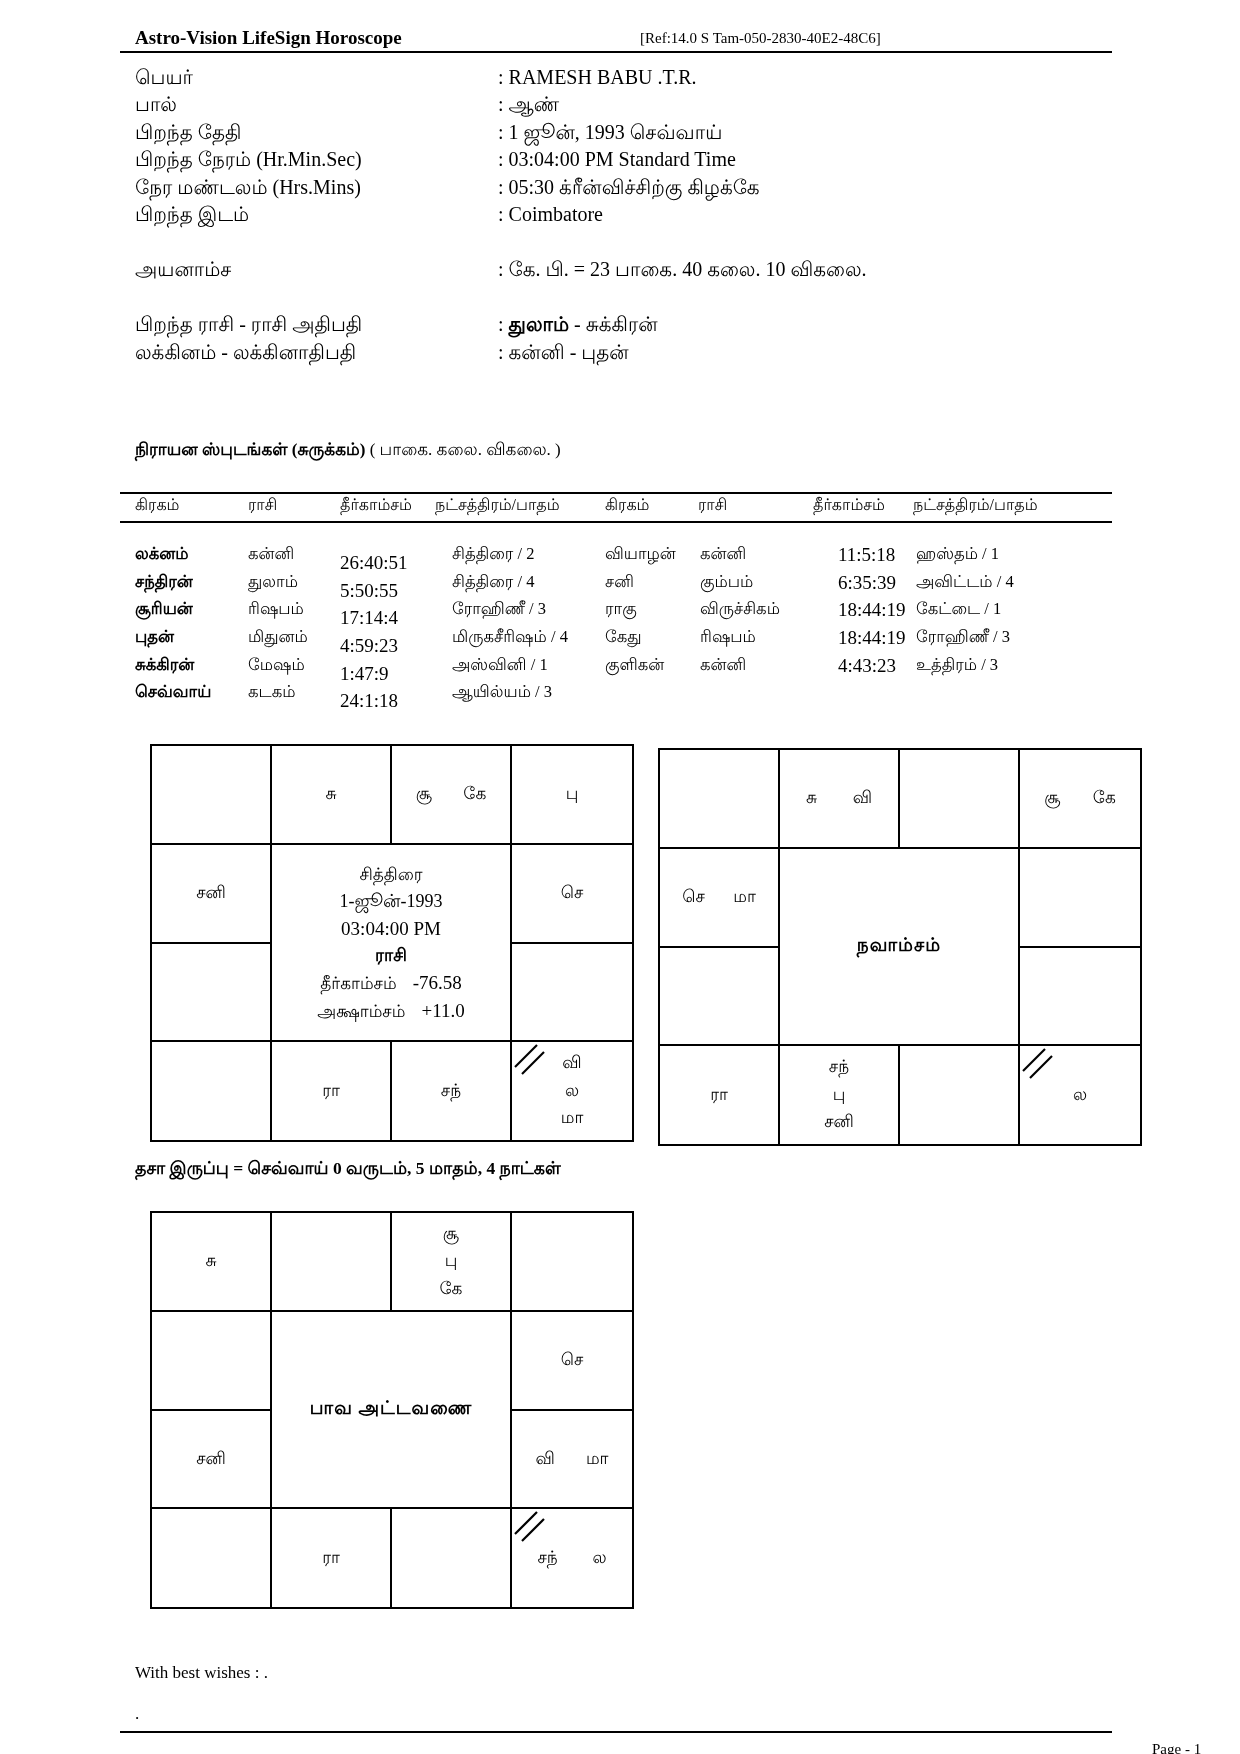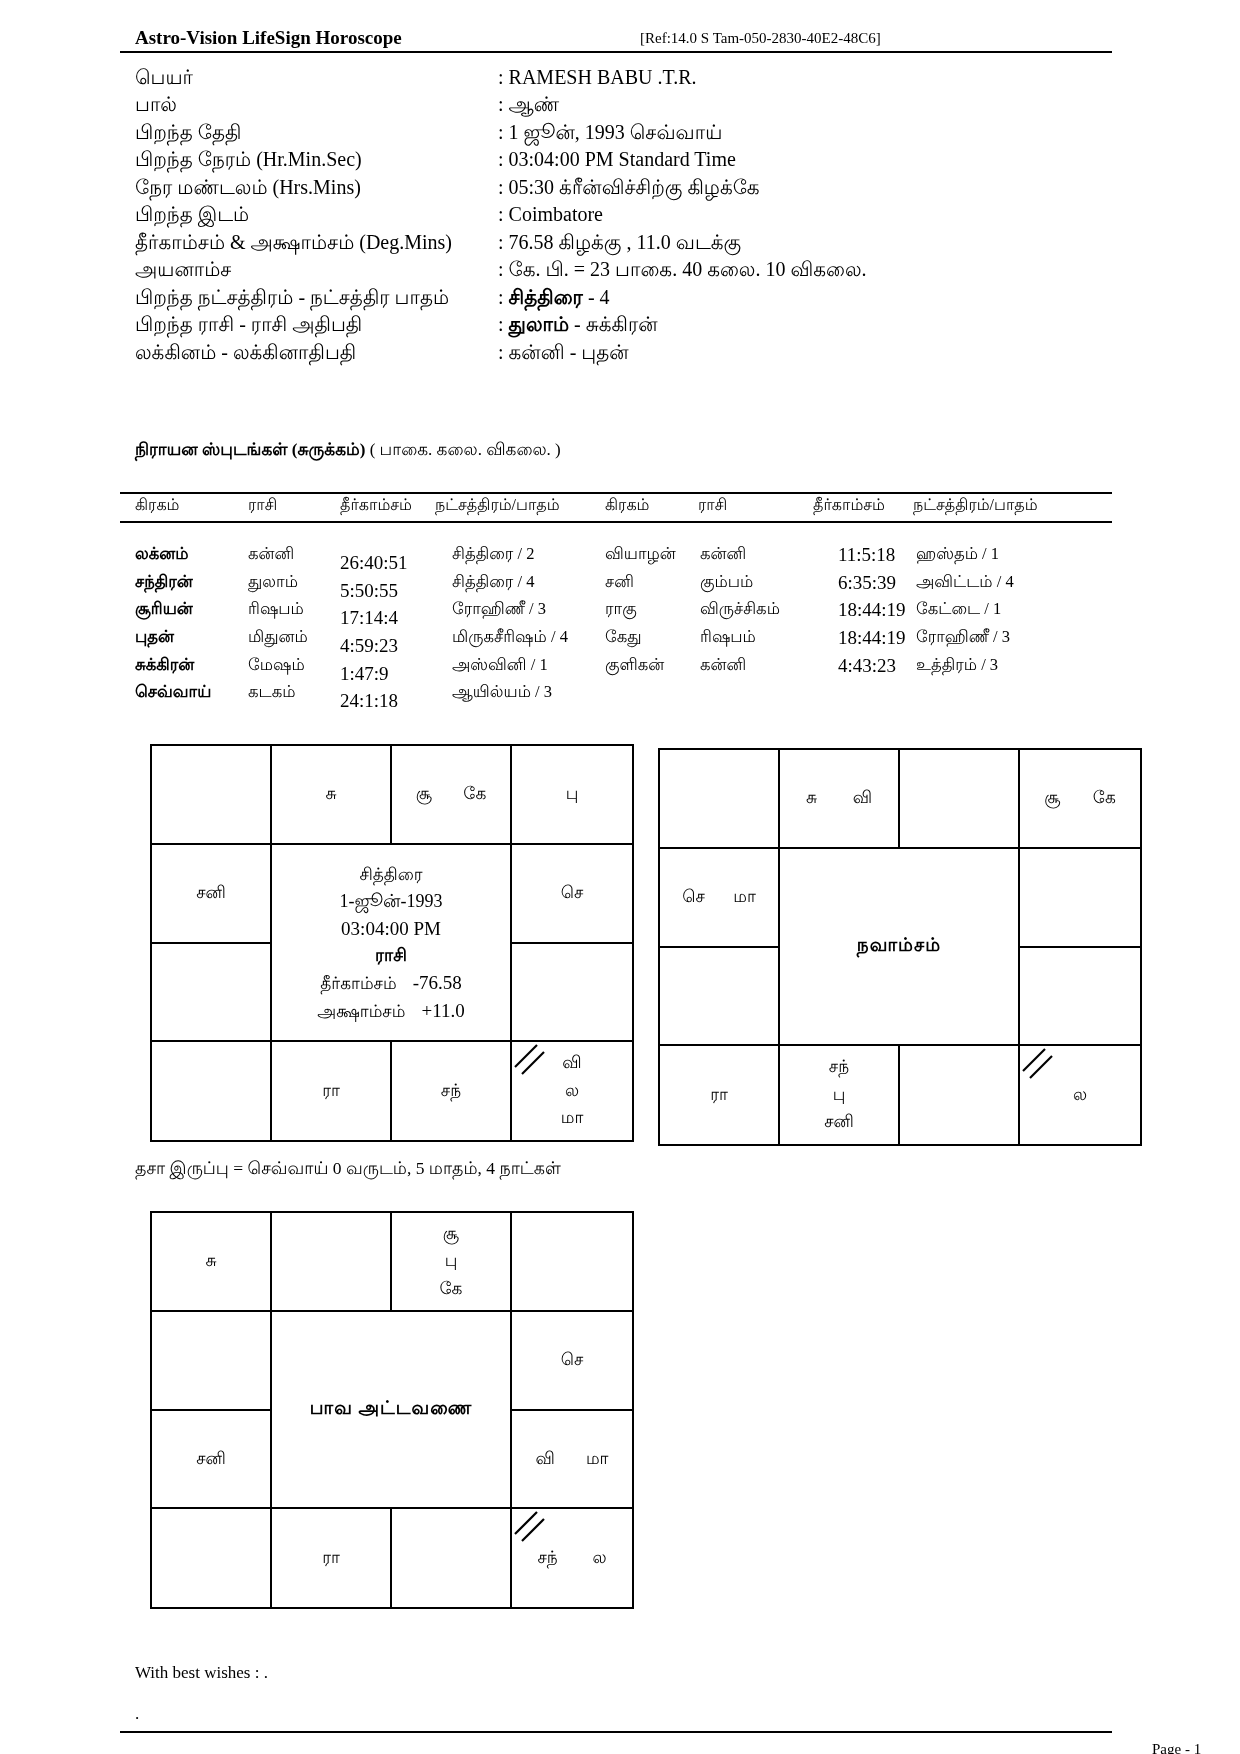--- a/index.html
+++ b/index.html
@@ -36,21 +36,21 @@
   .pair{display:flex;align-items:center;justify-content:space-around;font-size:17px;padding:0 8px;}
   .stack{display:flex;flex-direction:column;align-items:center;justify-content:space-evenly;font-size:17px;padding:4px 0;}
   .center{position:absolute;left:120px;top:99px;width:240px;height:197px;border-right:2px solid #000;border-bottom:2px solid #000;box-sizing:border-box;display:flex;flex-direction:column;align-items:center;justify-content:center;}
   .cl{font-size:17px;line-height:27px;}
   .num18{font-size:18px;} .num19{font-size:19px;}
   .cbold{font-weight:bold;font-size:17.5px;}
   .coord{display:flex;gap:16px;align-items:baseline;}
   .center-label{font-weight:bold;font-size:18.5px;letter-spacing:1px;}
   .diag{position:absolute;top:1px;left:1px;}
 
-  .dasa{position:absolute;left:135px;top:1158px;font-size:17.5px;}
+  .dasa{position:absolute;left:135px;top:1158px;font-size:17.5px;font-weight:bold;}
   .wishes{position:absolute;left:135px;top:1663px;font-size:17px;}
   .dot{position:absolute;left:135px;top:1704px;font-size:17px;}
   .pageno{position:absolute;left:1152px;top:1741px;font-size:15px;}
 </style>
 </head>
 <body>
 
 <div class="page">
 
   <div class="title">Astro-Vision LifeSign Horoscope</div>
@@ -74,31 +74,23 @@
       <span class="dval"><span>: </span><b></b><span>03:04:00 PM Standard Time</span></span>
     </div>
   <div class="drow" style="top:176px">
       <span class="dlabel">நேர மண்டலம் (Hrs.Mins)</span>
       <span class="dval"><span>: </span><b></b><span>05:30 க்ரீன்விச்சிற்கு கிழக்கே</span></span>
     </div>
   <div class="drow" style="top:203px">
       <span class="dlabel">பிறந்த இடம்</span>
       <span class="dval"><span>: </span><b></b><span>Coimbatore</span></span>
     </div>
-  <div class="drow" style="top:231px">
-      <span class="dlabel">தீர்காம்சம் &amp; அக்ஷாம்சம் (Deg.Mins)</span>
-      <span class="dval"><span>: </span><b></b><span>76.58 கிழக்கு , 11.0 வடக்கு</span></span>
-    </div>
   <div class="drow" style="top:258px">
       <span class="dlabel">அயனாம்ச</span>
       <span class="dval"><span>: </span><b></b><span>கே. பி. = 23 பாகை. 40 கலை. 10 விகலை.</span></span>
-    </div>
-  <div class="drow" style="top:286px">
-      <span class="dlabel">பிறந்த நட்சத்திரம் - நட்சத்திர பாதம்</span>
-      <span class="dval"><span>: </span><b>சித்திரை</b><span> -  4</span></span>
     </div>
   <div class="drow" style="top:313px">
       <span class="dlabel">பிறந்த ராசி - ராசி அதிபதி</span>
       <span class="dval"><span>: </span><b>துலாம்</b><span> - சுக்கிரன்</span></span>
     </div>
   <div class="drow" style="top:341px">
       <span class="dlabel">லக்கினம் - லக்கினாதிபதி</span>
       <span class="dval"><span>: </span><b></b><span>கன்னி - புதன்</span></span>
     </div>
 

